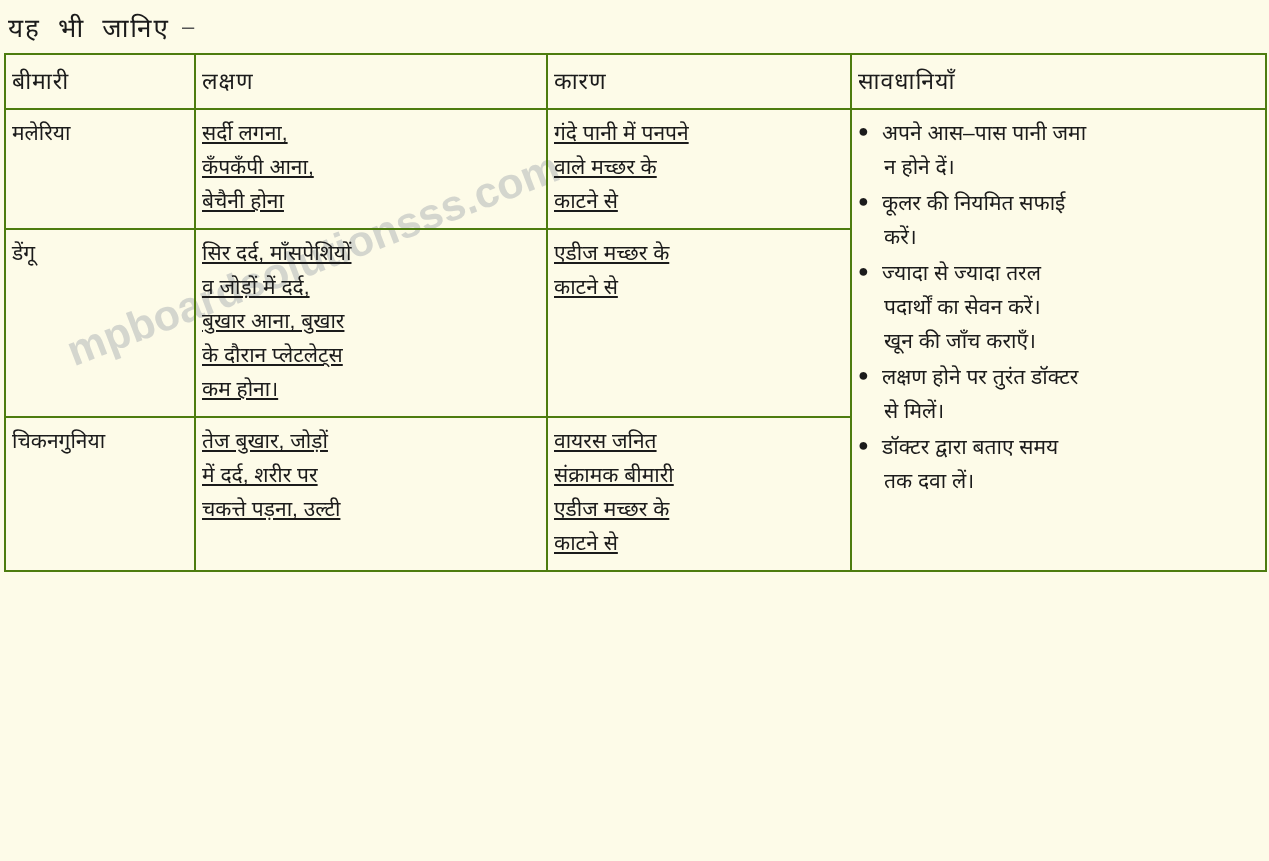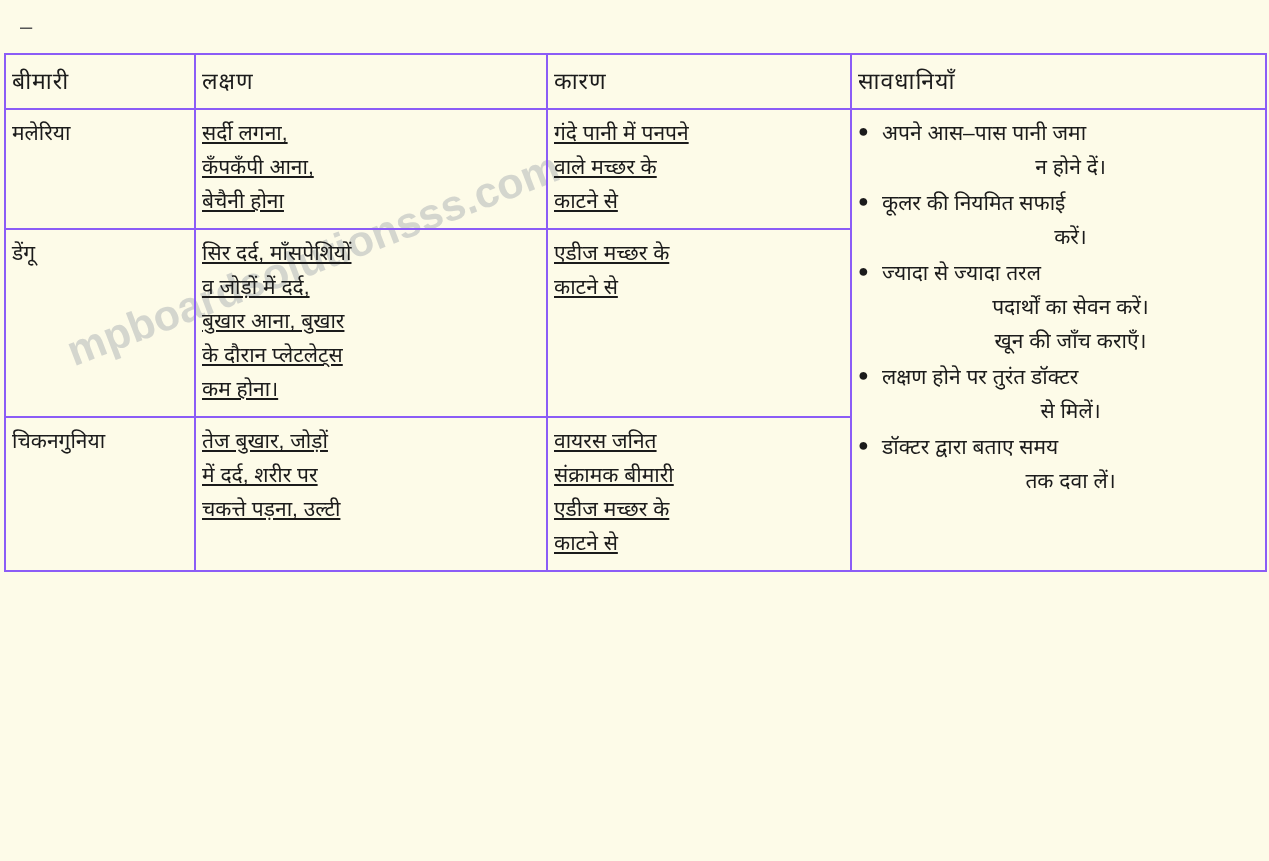--- a/index.html
+++ b/index.html
@@ -50,21 +50,21 @@
   .tbl {
     position: absolute;
     left: 4px;
     top: 53px;
     width: 1261px;
     border-collapse: collapse;
     table-layout: fixed;
     background: transparent;
   }
   .tbl td, .tbl th {
-    border: 2px solid #8b5cf6;
+    border: 2px solid #4d7c0f;
     vertical-align: top;
     padding: 6px 8px 10px 6px;
     font-weight: normal;
     font-size: 21px;
     line-height: 1.62;
     text-align: left;
     background: transparent;
   }
   .tbl th {
     font-size: 23px;
@@ -96,21 +96,20 @@
   .prec-list li .bullet {
     position: absolute;
     left: 0;
     top: 0;
     font-size: 18px;
     line-height: 1.75;
   }
   .prec-list li .sub {
     display: block;
     padding-left: 2px;
-    text-align: center;
   }
   
   .watermark {
     position: absolute;
     left: 60px;
     top: 330px;
     width: 700px;
     transform: rotate(-21deg);
     transform-origin: left top;
     font-size: 43px;
@@ -121,20 +120,21 @@
     pointer-events: none;
     font-family: "Liberation Sans", sans-serif;
   }
 </style>
 </head>
 <body>
 
 <div id="page">
 
   <div class="heading-row">
+    <span class="heading-text">यह भी जानिए</span>
     <span class="heading-dash">–</span>
   </div>
 
   <div class="watermark">mpboardsolutionsss.com</div>
 
   <table class="tbl">
     <colgroup>
       <col class="c1">
         <col class="c2">
         <col class="c3">

